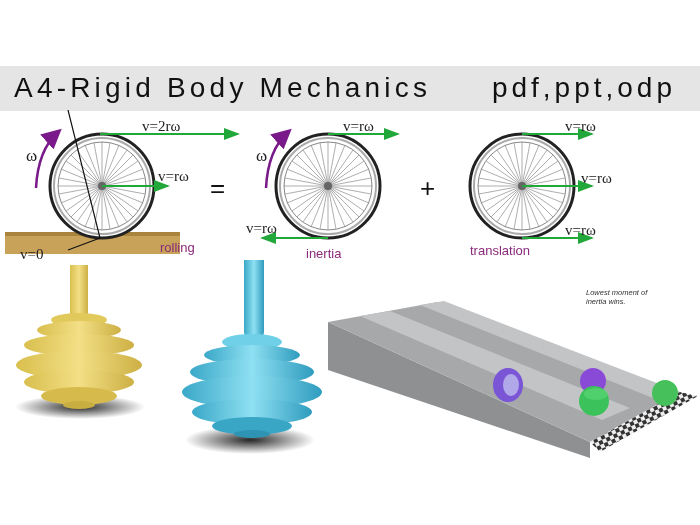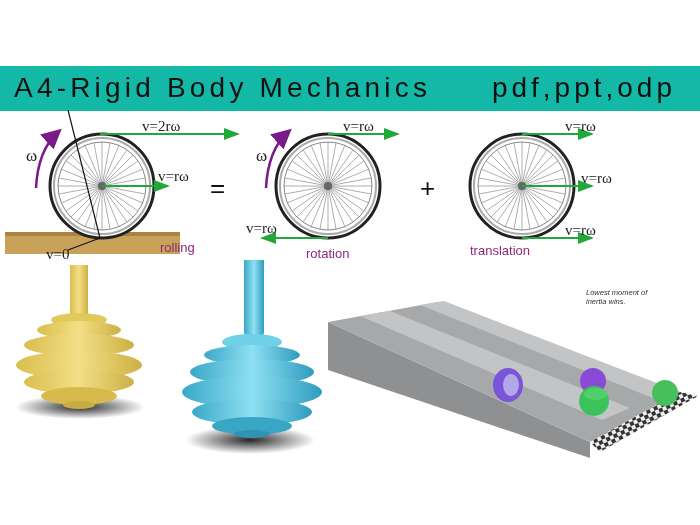--- a/index.html
+++ b/index.html
@@ -1,17 +1,17 @@
 <!DOCTYPE html>
 <html><head>
 <meta charset="utf-8">
 <style>
   html,body{margin:0;padding:0;background:#fff;}
   body{width:700px;height:525px;position:relative;overflow:hidden;font-family:"Liberation Sans",sans-serif;}
-  .header{position:absolute;left:0;top:66px;width:700px;height:45px;background:#14b8a6;}
+  .header{position:absolute;left:0;top:66px;width:700px;height:45px;background:#e5e5e5;}
   .title{position:absolute;left:14px;top:6px;font-size:28px;letter-spacing:4.2px;color:#111;font-family:"Liberation Sans",sans-serif;}
   .formats{position:absolute;right:24px;top:6px;font-size:28px;letter-spacing:4px;color:#111;font-family:"Liberation Sans",sans-serif;}
   .eq{position:absolute;font-family:"Liberation Serif",serif;font-size:15px;color:#222;white-space:nowrap;}
   .lbl{position:absolute;font-size:13px;color:#8a2a7c;font-family:"Liberation Sans",sans-serif;}
   .op{position:absolute;font-size:26px;color:#111;font-family:"Liberation Sans",sans-serif;}
   .note{position:absolute;left:586px;top:288px;font-size:7.5px;font-style:italic;color:#333;line-height:9px;width:80px;}
   svg{position:absolute;}
 </style>
 </head>
 <body>
@@ -71,29 +71,29 @@
 
   <use href="#wheel" x="522" y="76"></use>
   <line x1="522" y1="24" x2="592" y2="24" stroke="#22a83a" stroke-width="2" marker-end="url(#ag)"></line>
   <line x1="522" y1="76" x2="592" y2="76" stroke="#22a83a" stroke-width="2" marker-end="url(#ag)"></line>
   <line x1="522" y1="128" x2="592" y2="128" stroke="#22a83a" stroke-width="2" marker-end="url(#ag)"></line>
 </svg>
 
 <div class="eq" style="left:142px;top:118px;">v=2rω</div>
 <div class="eq" style="left:158px;top:168px;">v=rω</div>
 <div class="eq" style="left:26px;top:146px;font-size:17px;">ω</div>
-<div class="eq" style="left:46px;top:246px;">v=0</div>
+<div class="eq" style="left:20px;top:246px;">v=0</div>
 <div class="lbl" style="left:136px;top:240px;margin-left:24px;">rolling</div>
 
 <div class="op" style="left:210px;top:173px;">=</div>
 
 <div class="eq" style="left:343px;top:118px;">v=rω</div>
 <div class="eq" style="left:256px;top:146px;font-size:17px;">ω</div>
 <div class="eq" style="left:246px;top:220px;">v=rω</div>
-<div class="lbl" style="left:306px;top:246px;">rotation</div>
+<div class="lbl" style="left:306px;top:246px;">inertia</div>
 
 <div class="op" style="left:420px;top:173px;">+</div>
 
 <div class="eq" style="left:565px;top:118px;">v=rω</div>
 <div class="eq" style="left:581px;top:170px;">v=rω</div>
 <div class="eq" style="left:565px;top:222px;">v=rω</div>
 <div class="lbl" style="left:470px;top:243px;">translation</div>
 
 <svg width="340" height="200" style="left:0;top:260px;">
   <defs>

